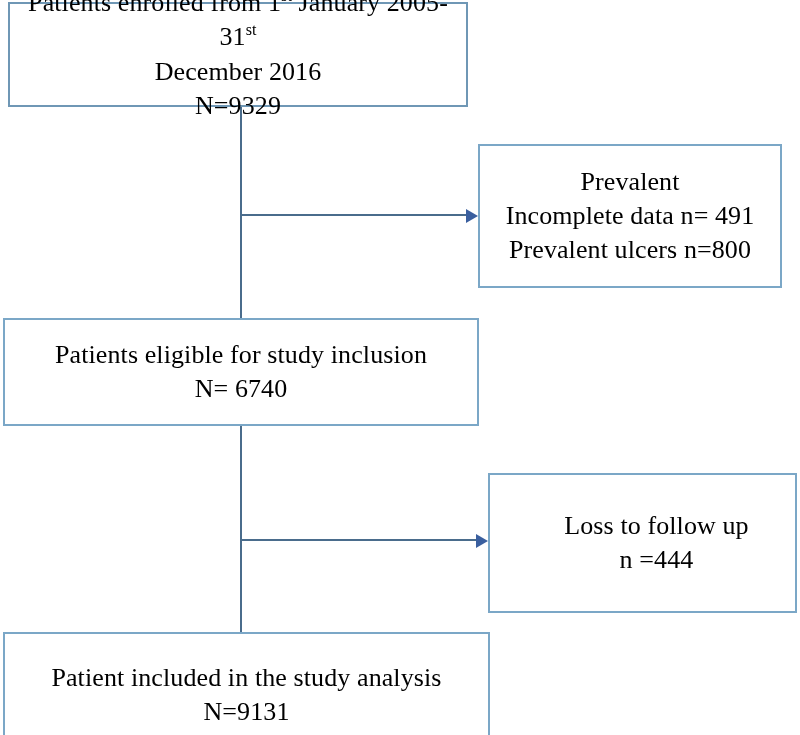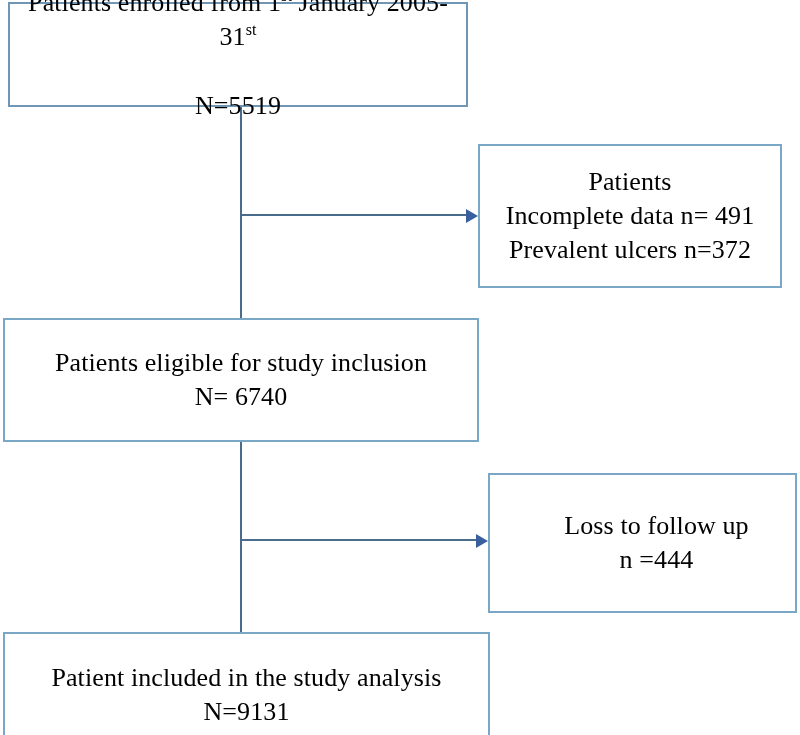--- a/index.html
+++ b/index.html
@@ -69,28 +69,28 @@
 
   <div class="conn-h" style="left:240px; top:214px; width:232px;"></div>
   <div class="arrow-head" style="left:466px; top:209px;"></div>
 
   <div class="conn-v" style="left:240px; top:425px; height:208px;"></div>
 
   <div class="conn-h" style="left:240px; top:539px; width:242px;"></div>
   <div class="arrow-head" style="left:476px; top:534px;"></div>
 
   <div class="flow-box dark-edge" style="left:8px; top:2px; width:460px; height:105px;">
-    <div class="box-text"><span>Patients enrolled from 1</span><sup>st</sup><span> January 2005-31</span><sup>st</sup><br><br><span>N=5519</span></div>
+    <div class="box-text"><span>Patients enrolled from 1</span><sup>st</sup><span> January 2005-31</span><sup>st</sup><br><span>December 2016</span><br><span>N=9329</span></div>
   </div>
 
   <div class="flow-box" style="left:478px; top:144px; width:304px; height:144px;">
-    <div class="box-text"><span>Patients</span><br><span>Incomplete data n= 491</span><br><span>Prevalent ulcers n=372</span></div>
+    <div class="box-text"><span>Prevalent</span><br><span>Incomplete data n= 491</span><br><span>Prevalent ulcers n=800</span></div>
   </div>
 
-  <div class="flow-box" style="left:3px; top:318px; width:476px; height:124px;">
+  <div class="flow-box" style="left:3px; top:318px; width:476px; height:108px;">
     <div class="box-text"><span>Patients eligible for study inclusion</span><br><span>N= 6740</span></div>
   </div>
 
   <div class="flow-box" style="left:488px; top:473px; width:309px; height:140px;padding-left:28px;">
     <div class="box-text"><span>Loss to follow up</span><br><span>n =444</span></div>
   </div>
 
   <div class="flow-box" style="left:3px; top:632px; width:487px; height:126px;">
     <div class="box-text"><span>Patient included in the study analysis</span><br><span>N=9131</span></div>
   </div>

